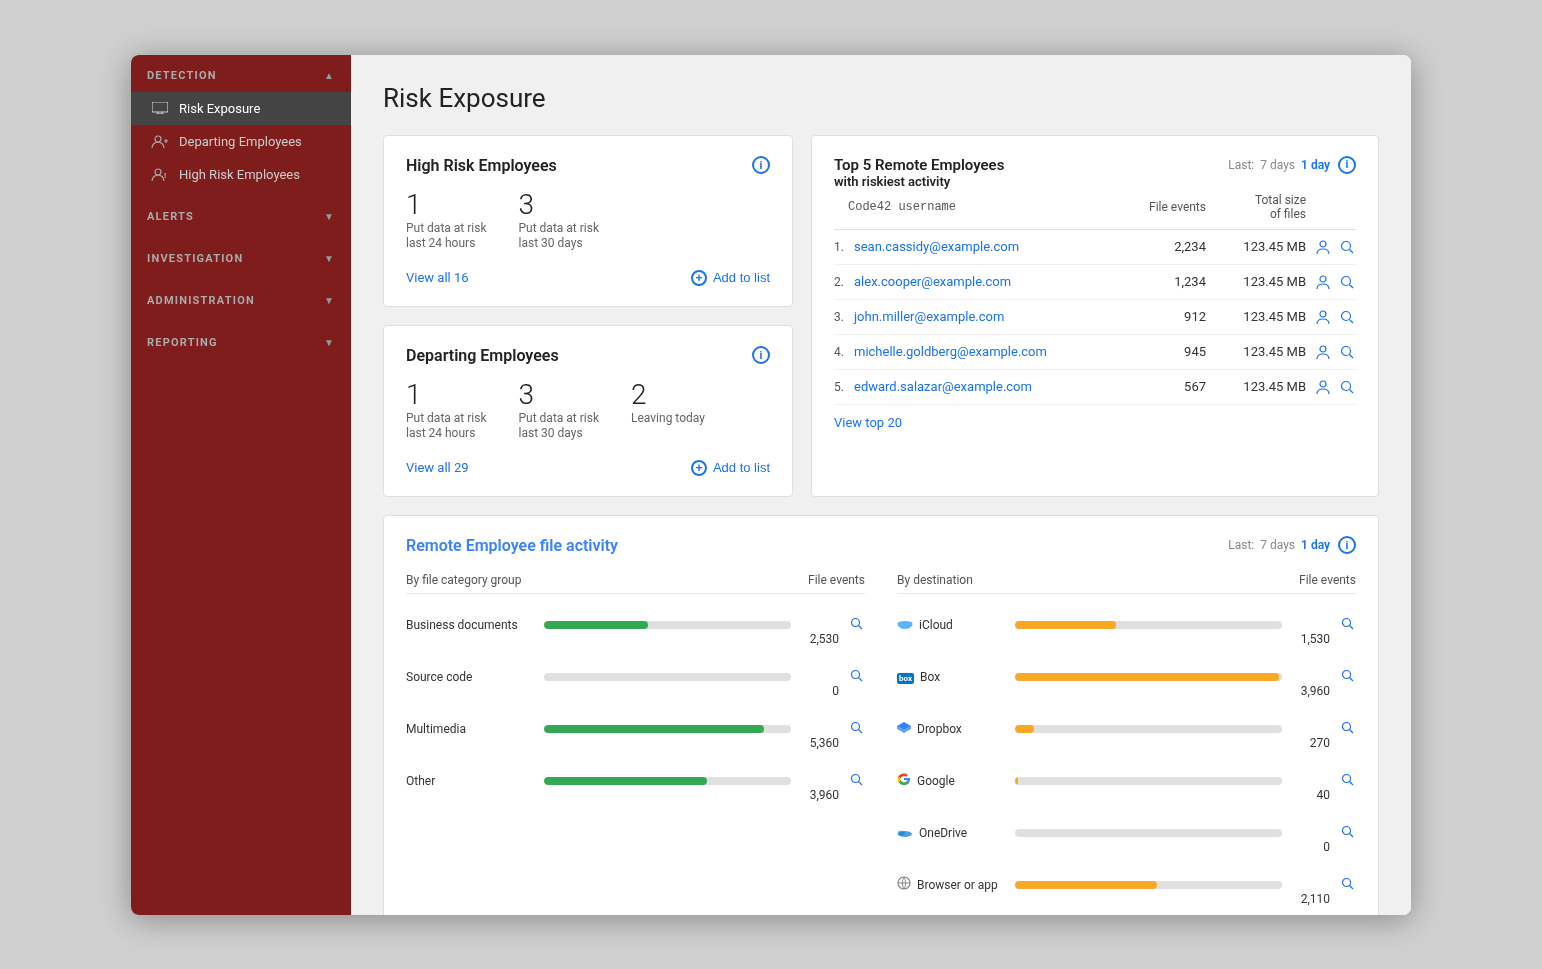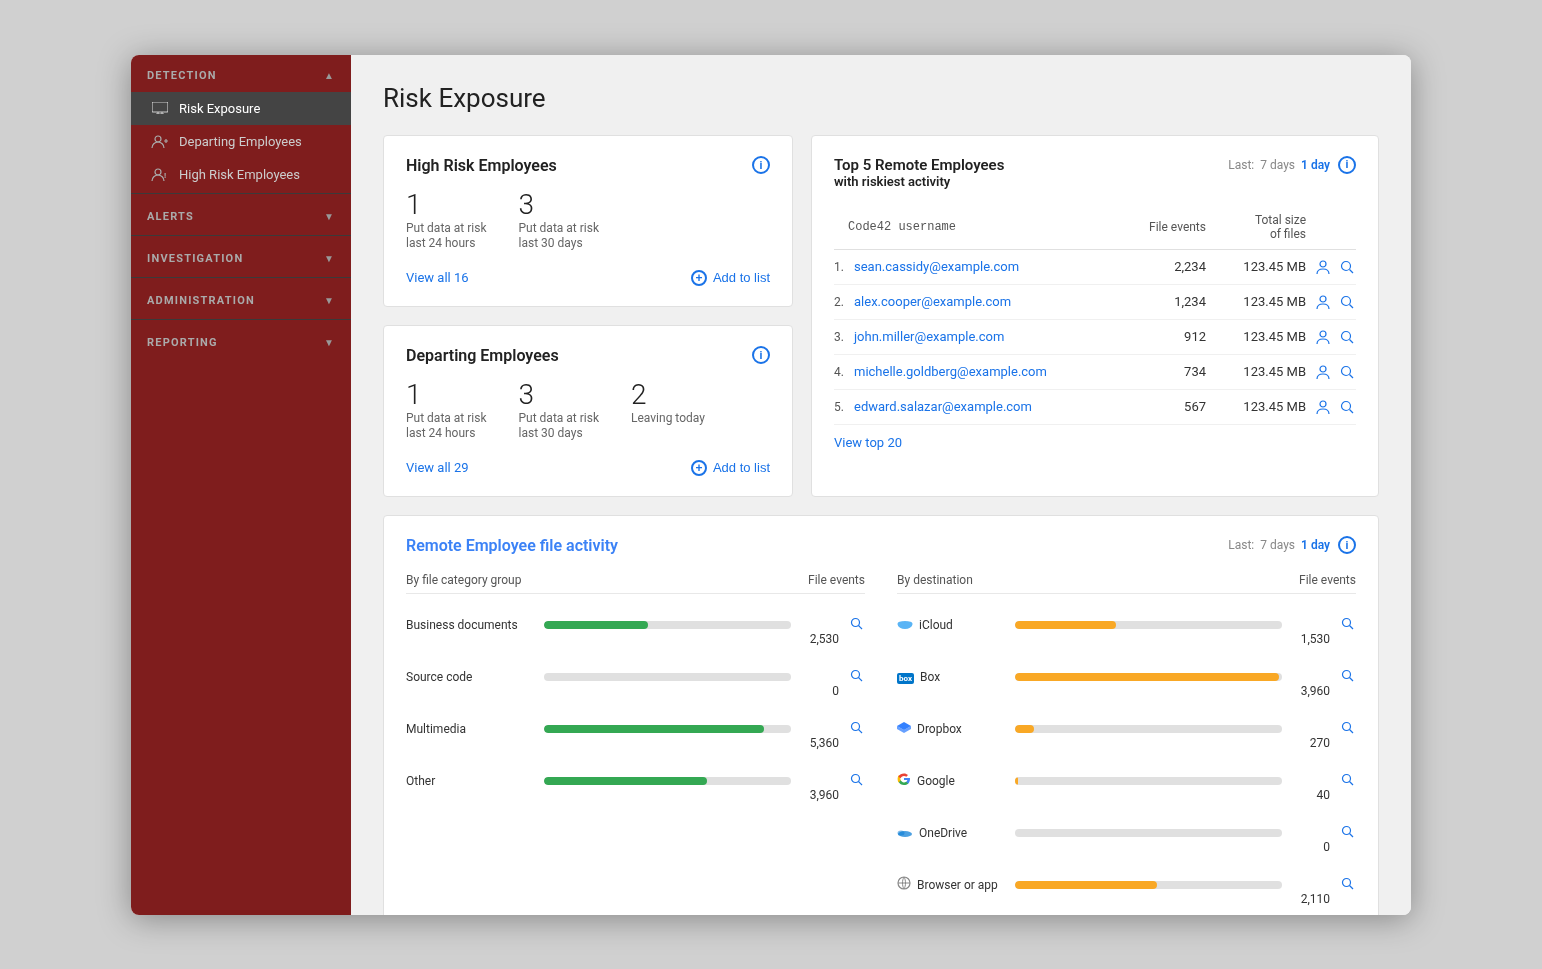--- a/index.html
+++ b/index.html
@@ -167,21 +167,21 @@
       background: #fff;
       border-radius: 4px;
       border: 1px solid #e0e0e0;
       padding: 20px 22px;
     }
 
     .top5-header-row {
       display: flex;
       align-items: flex-start;
       justify-content: space-between;
-      margin-bottom: 20px;
+      margin-bottom: 0;
       gap: 30px;
     }
 
     .top5-title { font-size: 15px; font-weight: 600; color: #222; }
     .top5-subtitle { font-size: 13px; font-weight: 600; color: #222; }
 
     .last-filter {
       display: flex;
       align-items: center;
       gap: 6px;
@@ -518,21 +518,21 @@
                     <line x1="9.5" y1="9.5" x2="13" y2="13" stroke="#1a73e8" stroke-width="1.2"></line>
                   </svg>
         </span>
       </div>
     </div>
             <div class="table-row">
       <div style="display:flex; align-items:center; flex:1;">
         <span class="row-num" style="width:20px; font-size:12px; color:#555;">4.</span>
         <span class="row-email">michelle.goldberg@example.com</span>
       </div>
-      <div class="row-events">734</div>
+      <div class="row-events">945</div>
       <div class="row-size">123.45 MB</div>
       <div class="row-actions">
         <span class="action-icon" title="View user">
           <svg width="14" height="14" viewBox="0 0 14 14" fill="none">
                     <circle cx="7" cy="4" r="3" stroke="#1a73e8" stroke-width="1.2"></circle>
                     <path d="M1 14c0-3.3 2.7-5 6-5s6 1.7 6 5" stroke="#1a73e8" stroke-width="1.2"></path>
                   </svg>
         </span>
         <span class="action-icon" title="Search">
           <svg width="14" height="14" viewBox="0 0 14 14" fill="none">

